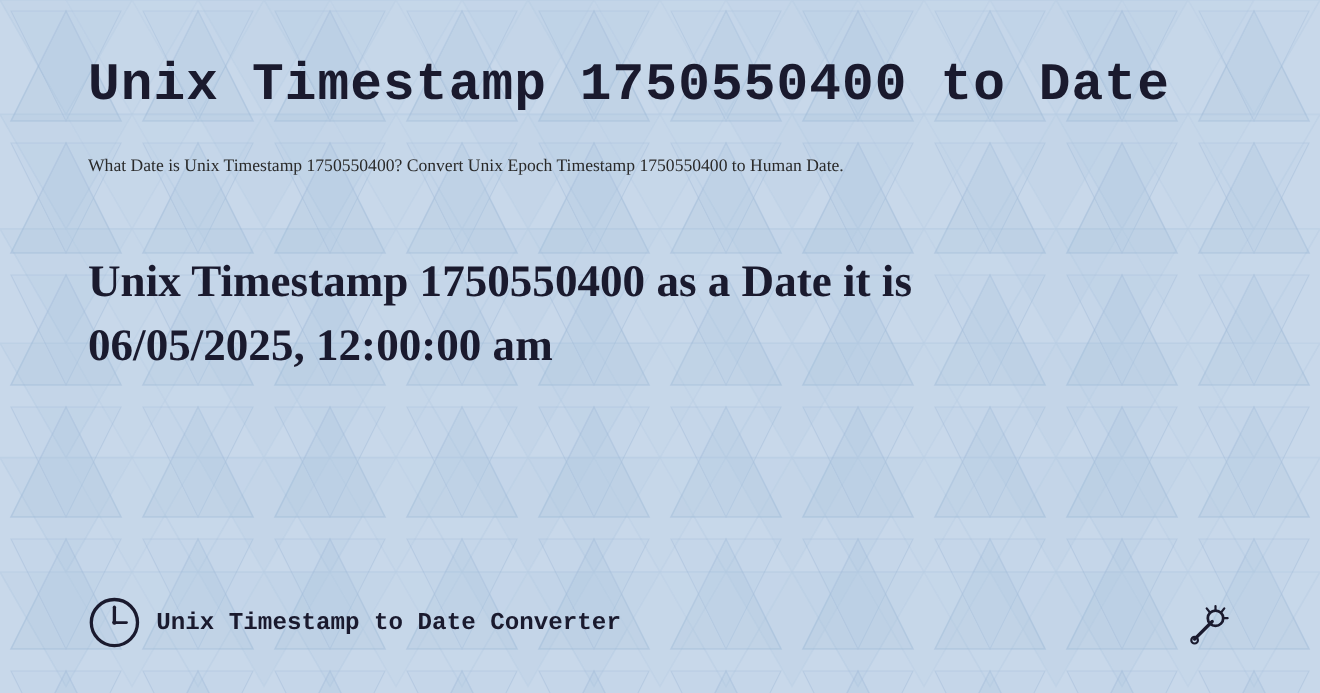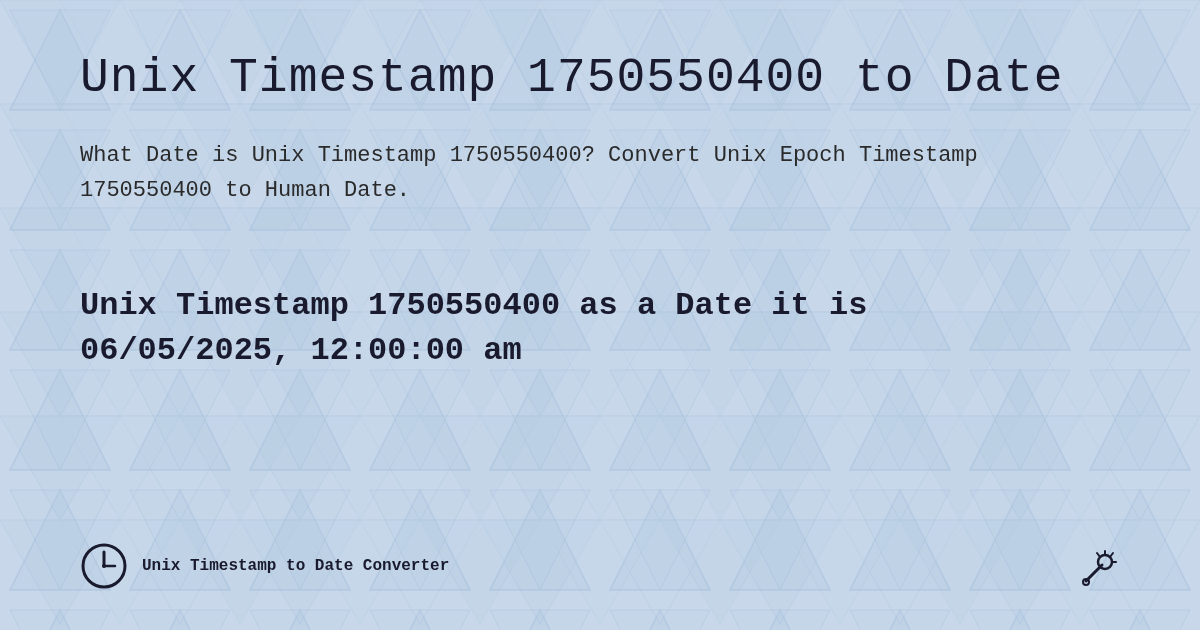--- a/index.html
+++ b/index.html
@@ -32,63 +32,63 @@
       z-index: 1;
       padding: 50px 80px 40px 80px;
       height: 100%;
       display: flex;
       flex-direction: column;
       justify-content: space-between;
     }
 
     .main-title {
       font-size: 48px;
-      font-weight: 400;
+      font-weight: 700;
       color: #1a1a2e;
       letter-spacing: 1px;
       line-height: 1.2;
       margin-bottom: 30px;
     }
 
     .description {
-      font-size: 22px;
+      font-size: 16px;
       color: #2a2a2a;
       line-height: 1.6;
-      margin-bottom: 56px;
-      font-family: Liberation Mono, monospace;
+      margin-bottom: 44px;
+      font-family: Liberation Serif, serif;
     }
 
     .result-section {
       margin-top: 20px;
     }
 
     .result-text {
-      font-size: 32px;
+      font-size: 41px;
       font-weight: 900;
       color: #1a1a2e;
       line-height: 1.4;
-      font-family: Liberation Mono, monospace;
+      font-family: Liberation Serif, serif;
     }
 
     .footer {
       display: flex;
       align-items: center;
       justify-content: space-between;
       margin-top: auto;
       padding-top: 20px;
     }
 
     .footer-left {
       display: flex;
       align-items: center;
       gap: 14px;
     }
 
     .footer-link-text {
-      font-size: 16px;
+      font-size: 22px;
       font-weight: 700;
       color: #1a1a2e;
       font-family: 'Courier New', Courier, monospace;
     }
 
     .logo-area {
       display: flex;
       align-items: center;
       gap: 8px;
     }

